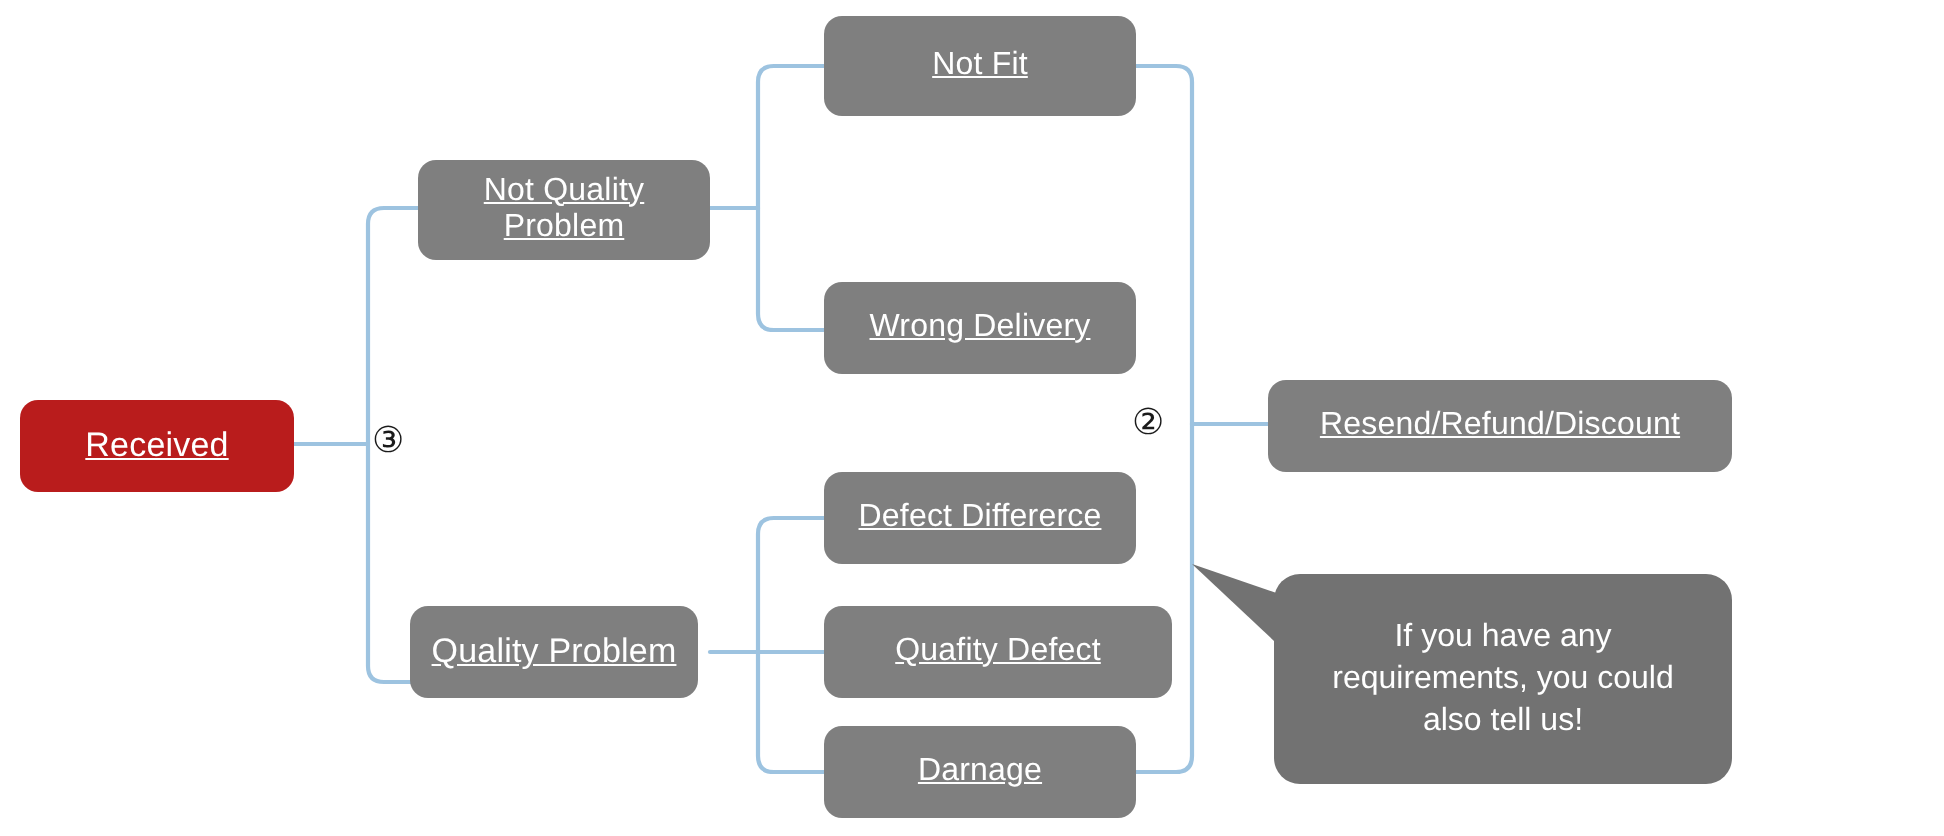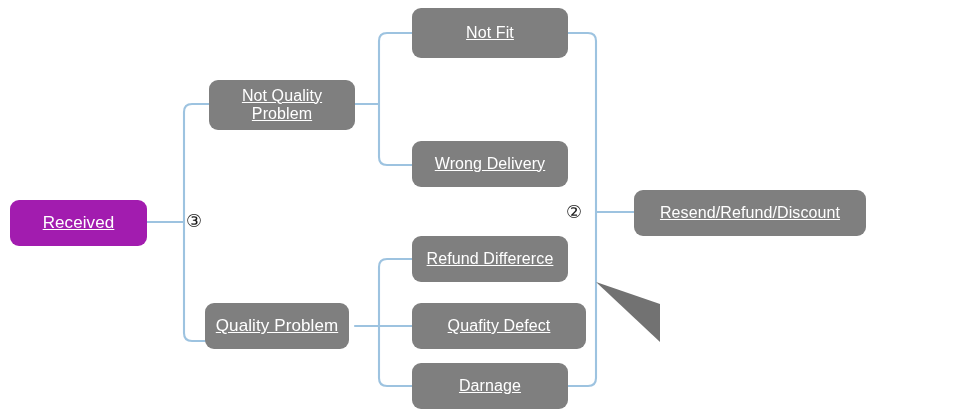--- a/index.html
+++ b/index.html
@@ -33,21 +33,21 @@
     text-align: center;
     color: #ffffff;
     border-radius: 9px;
     line-height: 1.15;
     letter-spacing: 0.1px;
     padding: 2px 6px;
     z-index: 3;
     text-decoration: underline;
   }
   .node.gray   { background: #7f7f7f; }
-  .node.orange { background: #a21caf; }
+  .node.orange { background: #b91c1c; }
 
   .node-label {
     display: block;
     width: 100%;
     white-space: pre-line;
   }
 
   .callout {
     position: absolute;
     box-sizing: border-box;
@@ -120,37 +120,40 @@
 
   <div class="node gray" style="left:412px; top:8px; width:156px; height:50px; font-size:16px;">
     <span class="node-label">Not Fit</span>
   </div>
 
   <div class="node gray" style="left:412px; top:141px; width:156px; height:46px; font-size:16px;">
     <span class="node-label">Wrong Delivery</span>
   </div>
 
   <div class="node gray" style="left:412px; top:236px; width:156px; height:46px; font-size:16px;">
-    <span class="node-label">Refund Differerce</span>
+    <span class="node-label">Defect Differerce</span>
   </div>
 
   <div class="node gray" style="left:412px; top:303px; width:174px; height:46px; font-size:16px;">
     <span class="node-label">Quafity Defect</span>
   </div>
 
   <div class="node gray" style="left:412px; top:363px; width:156px; height:46px; font-size:16px;">
     <span class="node-label">Darnage</span>
   </div>
 
   <div class="node gray" style="left:634px; top:190px; width:232px; height:46px; font-size:16px;">
     <span class="node-label">Resend/Refund/Discount</span>
   </div>
 
   <svg class="callout-tail" style="left:588px; top:280px; width:110px; height:70px;" viewBox="0 0 110 70" xmlns="http://www.w3.org/2000/svg">
     <polygon points="8,2 72,62 72,24" fill="#727272"></polygon>
   </svg>
 
+  <div class="callout" style="left:637px; top:287px; width:229px; height:105px; font-size:16px;">
+    <span class="node-label">If you have any requirements, you could also tell us!</span>
+  </div>
 
   <div class="marker" style="left:186px; top:212px; font-size:18px;">③</div>
 
   <div class="marker" style="left:566px; top:203px; font-size:18px;">②</div>
 
 </div>
 
 </body></html>

